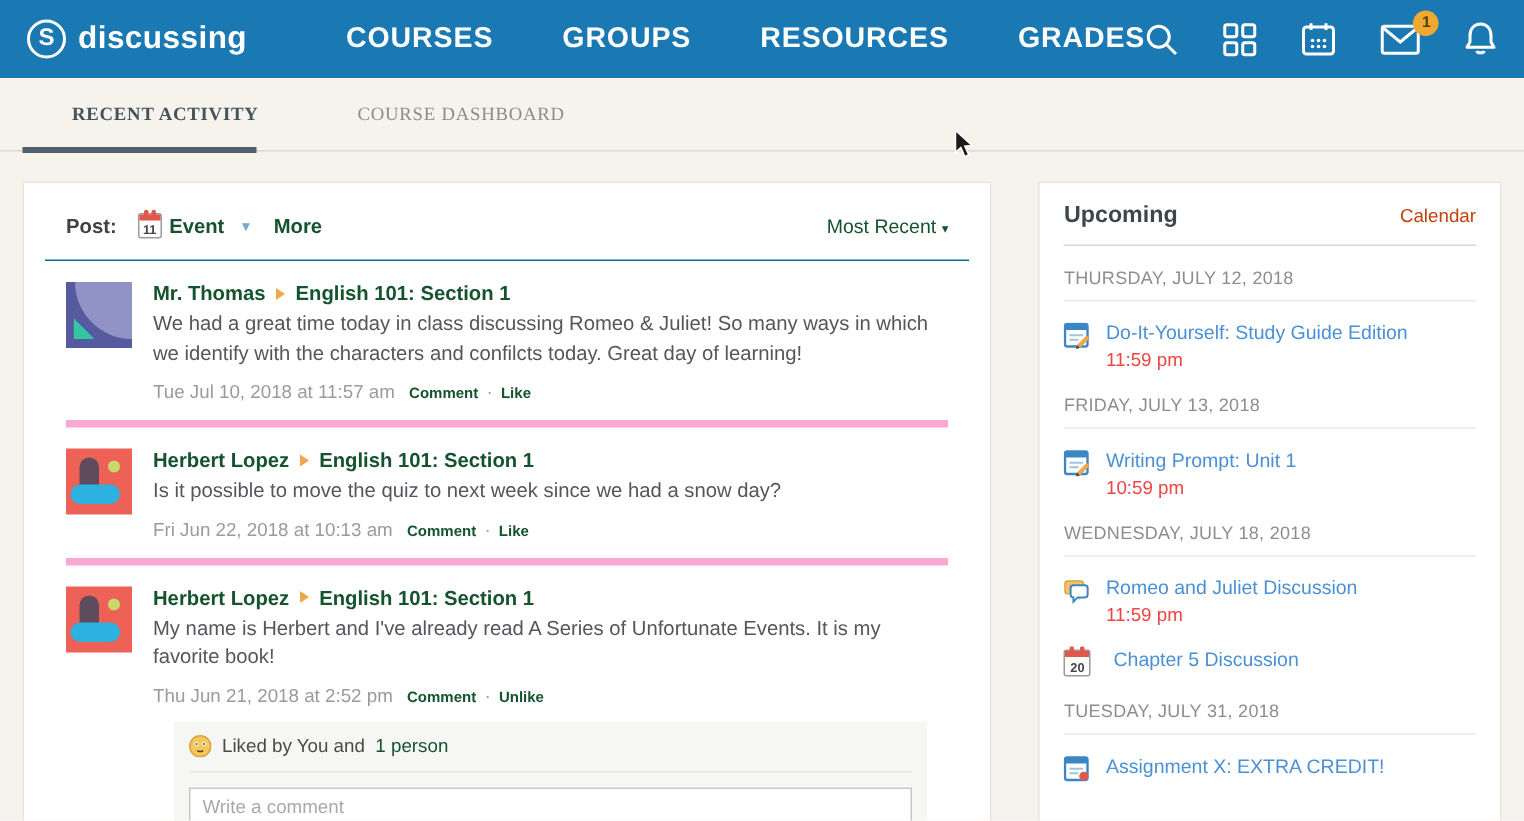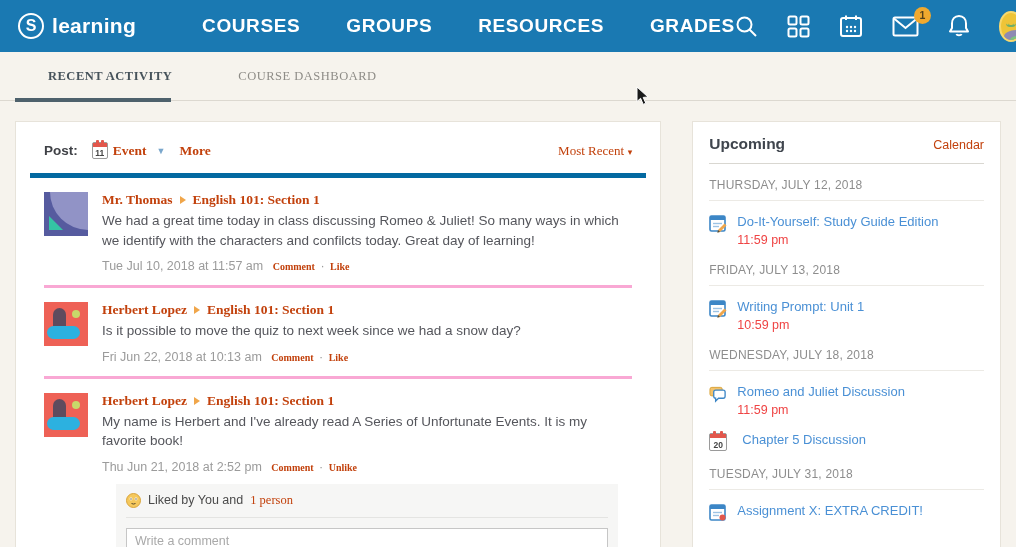--- a/index.html
+++ b/index.html
@@ -39,35 +39,35 @@
   .tab-underline { position:absolute; left:15px; bottom:-2px; width:156px; height:4px; background:#4e616c; }
 
   
   .content { display:flex; padding:20px 15px 0; gap:31px; align-items:flex-start; }
   .card { background:#fff; border:1px solid #e7e3da; }
   .main-card { width:647px; min-height:430px; padding:13px 14px 0; }
   .side-card { width:309px; min-height:430px; padding:13px 16px 0; }
 
   
   .postbar { display:flex; align-items:center; padding:7px 14px 14px; font-size:13.5px;
-    border-bottom:5px solid #0369a1; }
+    border-bottom:1px solid #0369a1; }
   .postbar-label { font-weight:bold; color:#3f4146; margin-right:14px; }
   .mini-cal { width:16px; height:17px; border:1px solid #9a9a9a; border-radius:2px; background:#fff;
     position:relative; margin-right:5px; display:inline-block; }
   .mini-cal .top { position:absolute; top:0; left:0; right:0; height:4px; background:#e2574c; }
   .mini-cal .ring { position:absolute; top:-3px; width:3px; height:4px; background:#e2574c; border-radius:1px; }
   .mini-cal .num { position:absolute; bottom:0; left:0; right:0; text-align:center;
     font-size:8.5px; font-weight:bold; color:#444; }
-  .blue-link { color:#c2410c; cursor:pointer; text-decoration:none;font-family:Liberation Serif, serif; }
+  .blue-link { color:#14532d; cursor:pointer; text-decoration:none; }
   .bold-link { font-weight:bold; }
   .caret { color:#7aa7cc; font-size:9px; margin:0 14px 0 10px; cursor:pointer; }
   .sort { margin-left:auto; font-size:13px; }
 
   
-  .post { display:flex; padding:14px 0 12px; border-bottom:3px solid #f9a8d4; margin:0 14px; }
+  .post { display:flex; padding:14px 0 12px; border-bottom:5px solid #f9a8d4; margin:0 14px; }
   .post:last-child { border-bottom:none; }
   .post-avatar { width:44px; height:44px; flex:0 0 44px; margin-right:14px; position:relative; overflow:hidden; }
   .av-thomas { background:#565b9f; }
   .av-thomas .quarter { position:absolute; top:0; right:0; width:38px; height:38px;
     background:#9193c6; border-bottom-left-radius:100%; }
   .av-thomas .tri { position:absolute; left:5px; top:24px; width:14px; height:14px; background:#35c4a4;
     clip-path:polygon(0 0, 100% 100%, 0 100%); }
   .av-herbert { background:#ee6156; }
   .av-herbert .pill { position:absolute; top:6px; left:9px; width:13px; height:27px;
     background:#5f4b5e; border-radius:7px; }
@@ -109,21 +109,21 @@
   .cursor { position:absolute; left:636px; top:86px; z-index:50; pointer-events:none; }
 
   svg { display:block; }
 </style>
 </head>
 <body>
 
 <div class="navbar">
   <div class="brand">
     <div class="brand-s">S</div>
-    <div class="brand-name">learning</div>
+    <div class="brand-name">discussing</div>
   </div>
   <div class="nav-links">
     <div class="nav-link">COURSES</div>
     <div class="nav-link">GROUPS</div>
     <div class="nav-link">RESOURCES</div>
     <div class="nav-link">GRADES</div>
   </div>
   <div class="nav-right">
     <div class="nav-ic">
       <svg width="23" height="23" viewBox="0 0 23 23" fill="none" stroke="#fff" stroke-width="2">

